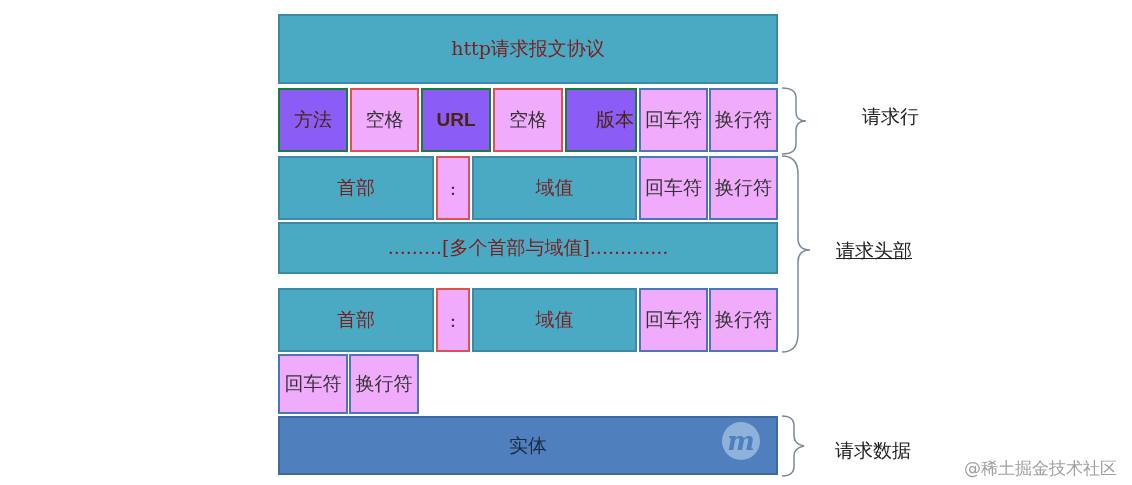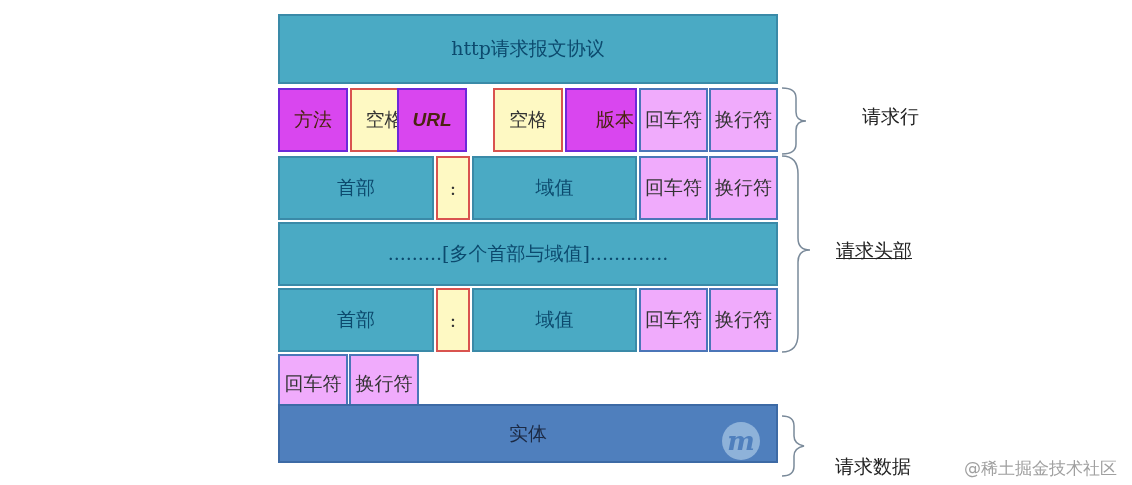--- a/index.html
+++ b/index.html
@@ -1,75 +1,75 @@
 <!DOCTYPE html>
 <html><head>
 <meta charset="utf-8">
 <style>
   html, body { margin: 0; padding: 0; background: #ffffff; }
   body { width: 1132px; height: 485px; position: relative; overflow: hidden;
          font-family: "DejaVu Serif", "Liberation Serif", serif; }
   .cell { position: absolute; box-sizing: border-box; display: flex; align-items: center; justify-content: center;
           font-size: 19px; color: #222; }
-  .teal { background: #4aaac4; color: #0c4a6e; border: 2px solid #3a8aa8; }
-  .orange { background: #d946ef; color: #4a2410; border: 2px solid #6d28d9; }
-  .white-red { background: #fef9c3; color: #333; border: 2px solid #d9534f; text-align: right; }
+  .teal { background: #4aaac4; color: #7f1d1d; border: 2px solid #3a8aa8; }
+  .orange { background: #8b5cf6; color: #4a2410; border: 2px solid #15803d; }
+  .white-red { background: #f0abfc; color: #333; border: 2px solid #d9534f; text-align: right; }
   .white-blue { background: #f0abfc; color: #333; border: 2px solid #4b76b8; }
   .entity { background: #4f7fbd; color: #1c2a44; border: 2px solid #3d6aa5; }
   .title { font-size: 19px; }
   .url { font-family: "Liberation Sans", sans-serif; font-weight: bold; font-size: 19px; }
   .label { position: absolute; font-family: "DejaVu Sans", sans-serif; font-size: 19px; color: #222; }
   .brace { position: absolute; }
   .wm { position: absolute; font-family: "DejaVu Sans", sans-serif; font-size: 17px; color: #a0a0a0; }
   .logo { position: absolute; width: 38px; height: 38px; border-radius: 50%; background: rgba(170,200,230,0.7);
           display: flex; align-items: center; justify-content: center; color: #4f7fbd; font-style: italic;
           font-weight: bold; font-size: 26px; font-family: "DejaVu Serif", serif; }
 </style>
 </head>
 <body>
 
 <div class="cell teal title" style="left:278px; top:14px; width:500px; height:70px;">http请求报文协议</div>
 
 <div class="cell orange" style="left:278px; top:88px; width:70px; height:64px;">方法</div>
 <div class="cell white-red" style="left:350px; top:88px; width:69px; height:64px;">空格</div>
-<div class="cell orange url" style="left:397px; top:88px; width:70px; height:64px;font-style:italic;">URL</div>
+<div class="cell orange url" style="left:421px; top:88px; width:70px; height:64px;">URL</div>
 <div class="cell white-red" style="left:493px; top:88px; width:70px; height:64px;">空格</div>
 <div class="cell orange" style="left:565px; top:88px; width:72px; height:64px;padding-left:28px;">版本</div>
 <div class="cell white-blue" style="left:639px; top:88px; width:69px; height:64px;">回车符</div>
 <div class="cell white-blue" style="left:709px; top:88px; width:69px; height:64px;">换行符</div>
 
 <div class="cell teal" style="left:278px; top:156px; width:156px; height:64px;">首部</div>
 <div class="cell white-red" style="left:436px; top:156px; width:34px; height:64px;">:</div>
 <div class="cell teal" style="left:472px; top:156px; width:165px; height:64px;">域值</div>
 <div class="cell white-blue" style="left:639px; top:156px; width:69px; height:64px;">回车符</div>
 <div class="cell white-blue" style="left:709px; top:156px; width:69px; height:64px;">换行符</div>
 
-<div class="cell teal" style="left:278px; top:222px; width:500px; height:64px;">.........[多个首部与域值].............</div>
+<div class="cell teal" style="left:278px; top:222px; width:500px; height:52px;">.........[多个首部与域值].............</div>
 
 <div class="cell teal" style="left:278px; top:288px; width:156px; height:64px;">首部</div>
 <div class="cell white-red" style="left:436px; top:288px; width:34px; height:64px;">:</div>
 <div class="cell teal" style="left:472px; top:288px; width:165px; height:64px;">域值</div>
 <div class="cell white-blue" style="left:639px; top:288px; width:69px; height:64px;">回车符</div>
 <div class="cell white-blue" style="left:709px; top:288px; width:69px; height:64px;">换行符</div>
 
 <div class="cell white-blue" style="left:278px; top:354px; width:70px; height:60px;">回车符</div>
 <div class="cell white-blue" style="left:349px; top:354px; width:70px; height:60px;">换行符</div>
 
-<div class="cell entity" style="left:278px; top:404px; width:500px; height:59px;">实体</div>
+<div class="cell entity" style="left:278px; top:416px; width:500px; height:59px;">实体</div>
 
 <div class="logo" style="left:722px; top:422px;">m</div>
 
 <svg class="brace" style="left:780px; top:86px;" width="40" height="70" viewBox="0 0 40 70">
   <path d="M2 2 Q16 2 16 12 L16 26 Q16 35 26 35 Q16 35 16 44 L16 58 Q16 68 2 68" fill="none" stroke="#7a8a9a" stroke-width="1.5"></path>
 </svg>
 <div class="label" style="left:830px; top:104px;margin-left:32px;">请求行</div>
 
 <svg class="brace" style="left:780px; top:154px;" width="40" height="200" viewBox="0 0 40 200">
   <path d="M2 2 Q18 2 18 20 L18 84 Q18 96 30 96 Q18 96 18 108 L18 180 Q18 198 2 198" fill="none" stroke="#7a8a9a" stroke-width="1.5"></path>
 </svg>
 <div class="label" style="left:836px; top:238px;text-decoration:underline;">请求头部</div>
 
 <svg class="brace" style="left:780px; top:414px;" width="40" height="64" viewBox="0 0 40 64">
   <path d="M2 2 Q14 2 14 12 L14 22 Q14 30 24 32 Q14 34 14 42 L14 52 Q14 62 2 62" fill="none" stroke="#7a8a9a" stroke-width="1.5"></path>
 </svg>
-<div class="label" style="left:835px; top:438px;margin-top:16px;">请求数据</div>
+<div class="label" style="left:835px; top:438px;">请求数据</div>
 
 <div class="wm" style="left:964px; top:457px;">@稀土掘金技术社区</div>
 
 </body></html>

